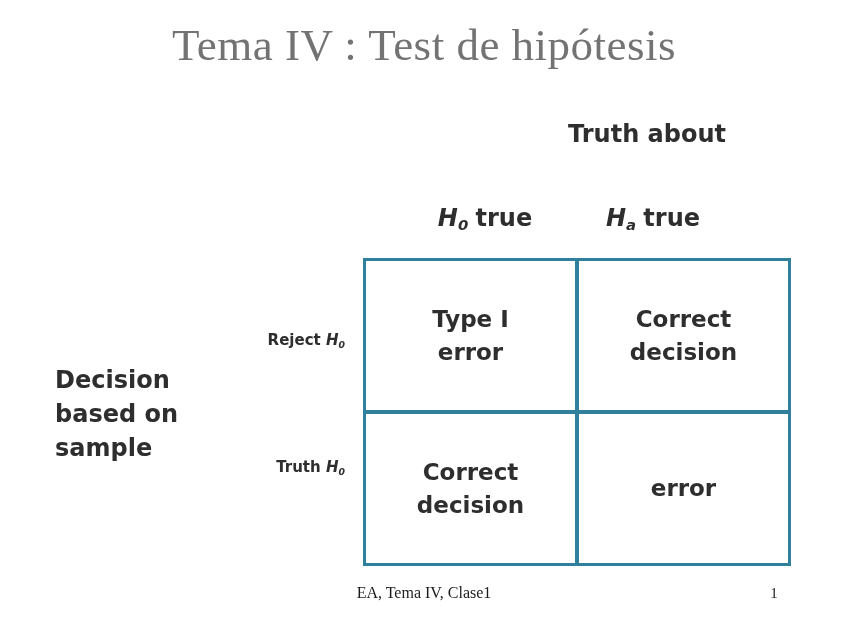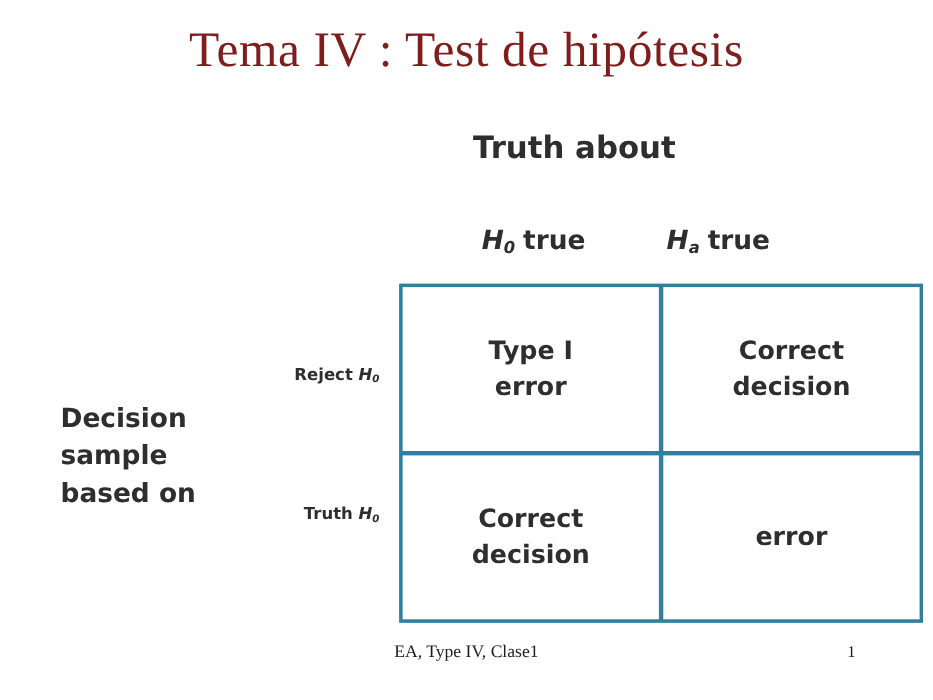--- a/index.html
+++ b/index.html
@@ -22,38 +22,38 @@
   .title {
     position: absolute;
     top: 20px;
     left: 0;
     width: 100%;
     text-align: center;
     font-family: "Liberation Serif", "DejaVu Serif", serif;
     font-weight: 400;
     font-size: 45px;
     line-height: 1.15;
-    color: #7f1d1d;
+    color: #737373;
     letter-spacing: 0.5px;
   }
 
   
   .comic {
     font-family: "DejaVu Sans", sans-serif;
     font-weight: 600;
     color: var(--ink);
   }
 
   .truth-label {
     position: absolute;
     top: 118px;
     left: 430px;
     width: 296px;
-    text-align: left;
-    font-size: 28px;
+    text-align: right;
+    font-size: 24px;
     line-height: 33px;
   }
 
   .col-header {
     position: absolute;
     top: 204px;
     width: 160px;
     text-align: center;
     font-size: 24px;
     white-space: nowrap;
@@ -64,21 +64,21 @@
   .hsym { font-style: italic; font-weight: 600; }
   .hsub { font-size: 0.62em; font-style: italic; vertical-align: -0.28em; }
   .rest { margin-left: 0.3em; }
   .prefix { margin-right: 0.35em; }
 
   
   .matrix {
     position: absolute;
     left: 363px;
     top: 258px;
-    width: 476px;
+    width: 428px;
     height: 308px;
     background: var(--table-border);
     border: 3px solid var(--table-border);
     display: grid;
     grid-template-columns: 1fr 1fr;
     grid-template-rows: 1fr 1fr;
     gap: 4px;
   }
   .cell {
     background: #ffffff;
@@ -174,20 +174,20 @@
   <div class="row-label row-label-reject comic">
     <span class="prefix">Reject</span><span class="hsym">H</span><span class="hsub">0</span>
   </div>
 
   <div class="row-label row-label-accept comic">
     <span class="prefix">Truth</span><span class="hsym">H</span><span class="hsub">0</span>
   </div>
 
   <div class="side-label comic">
     <div>Decision</div>
+    <div>based on</div>
     <div>sample</div>
-    <div>based on</div>
   </div>
 
-  <div class="footer-text">EA, Type IV, Clase1</div>
+  <div class="footer-text">EA, Tema IV, Clase1</div>
   <div class="page-number">1</div>
 
 </div>
 
 </body></html>

